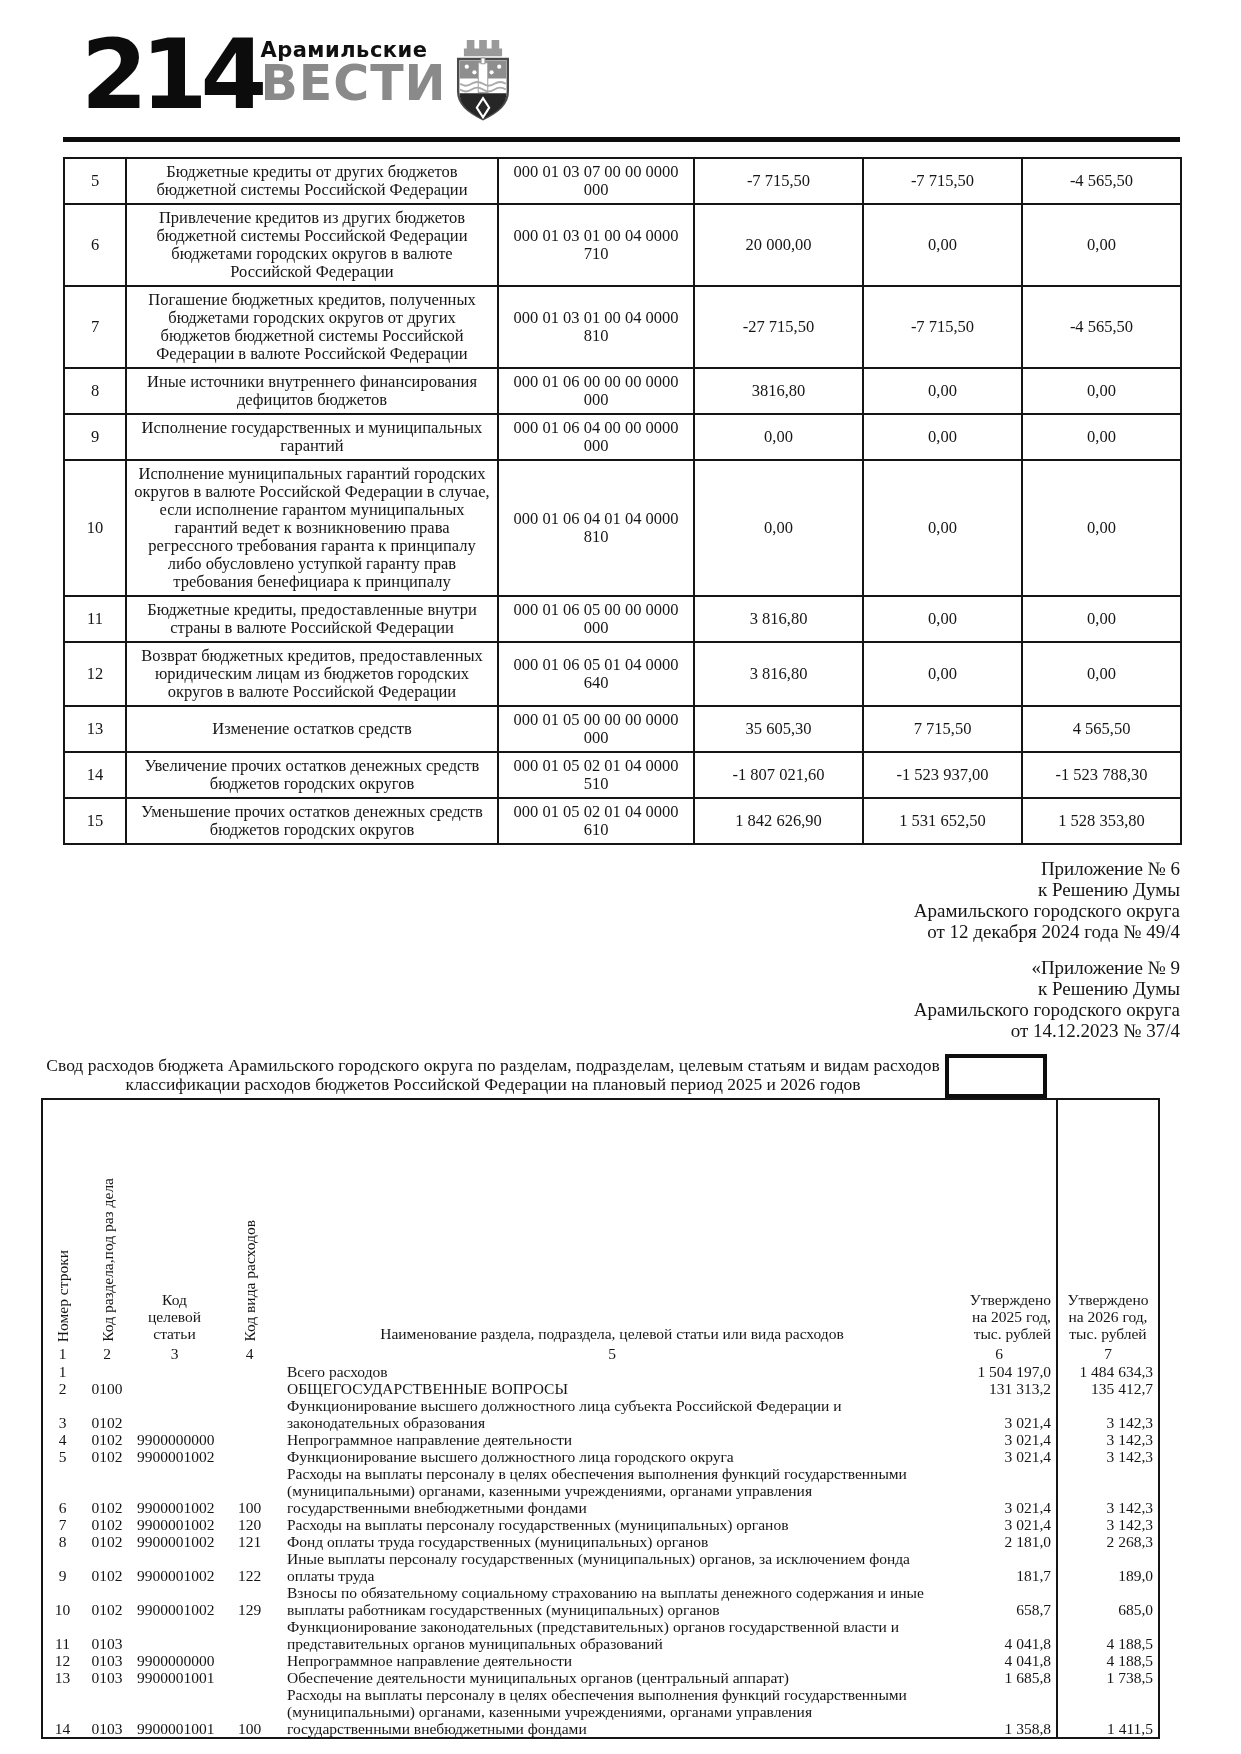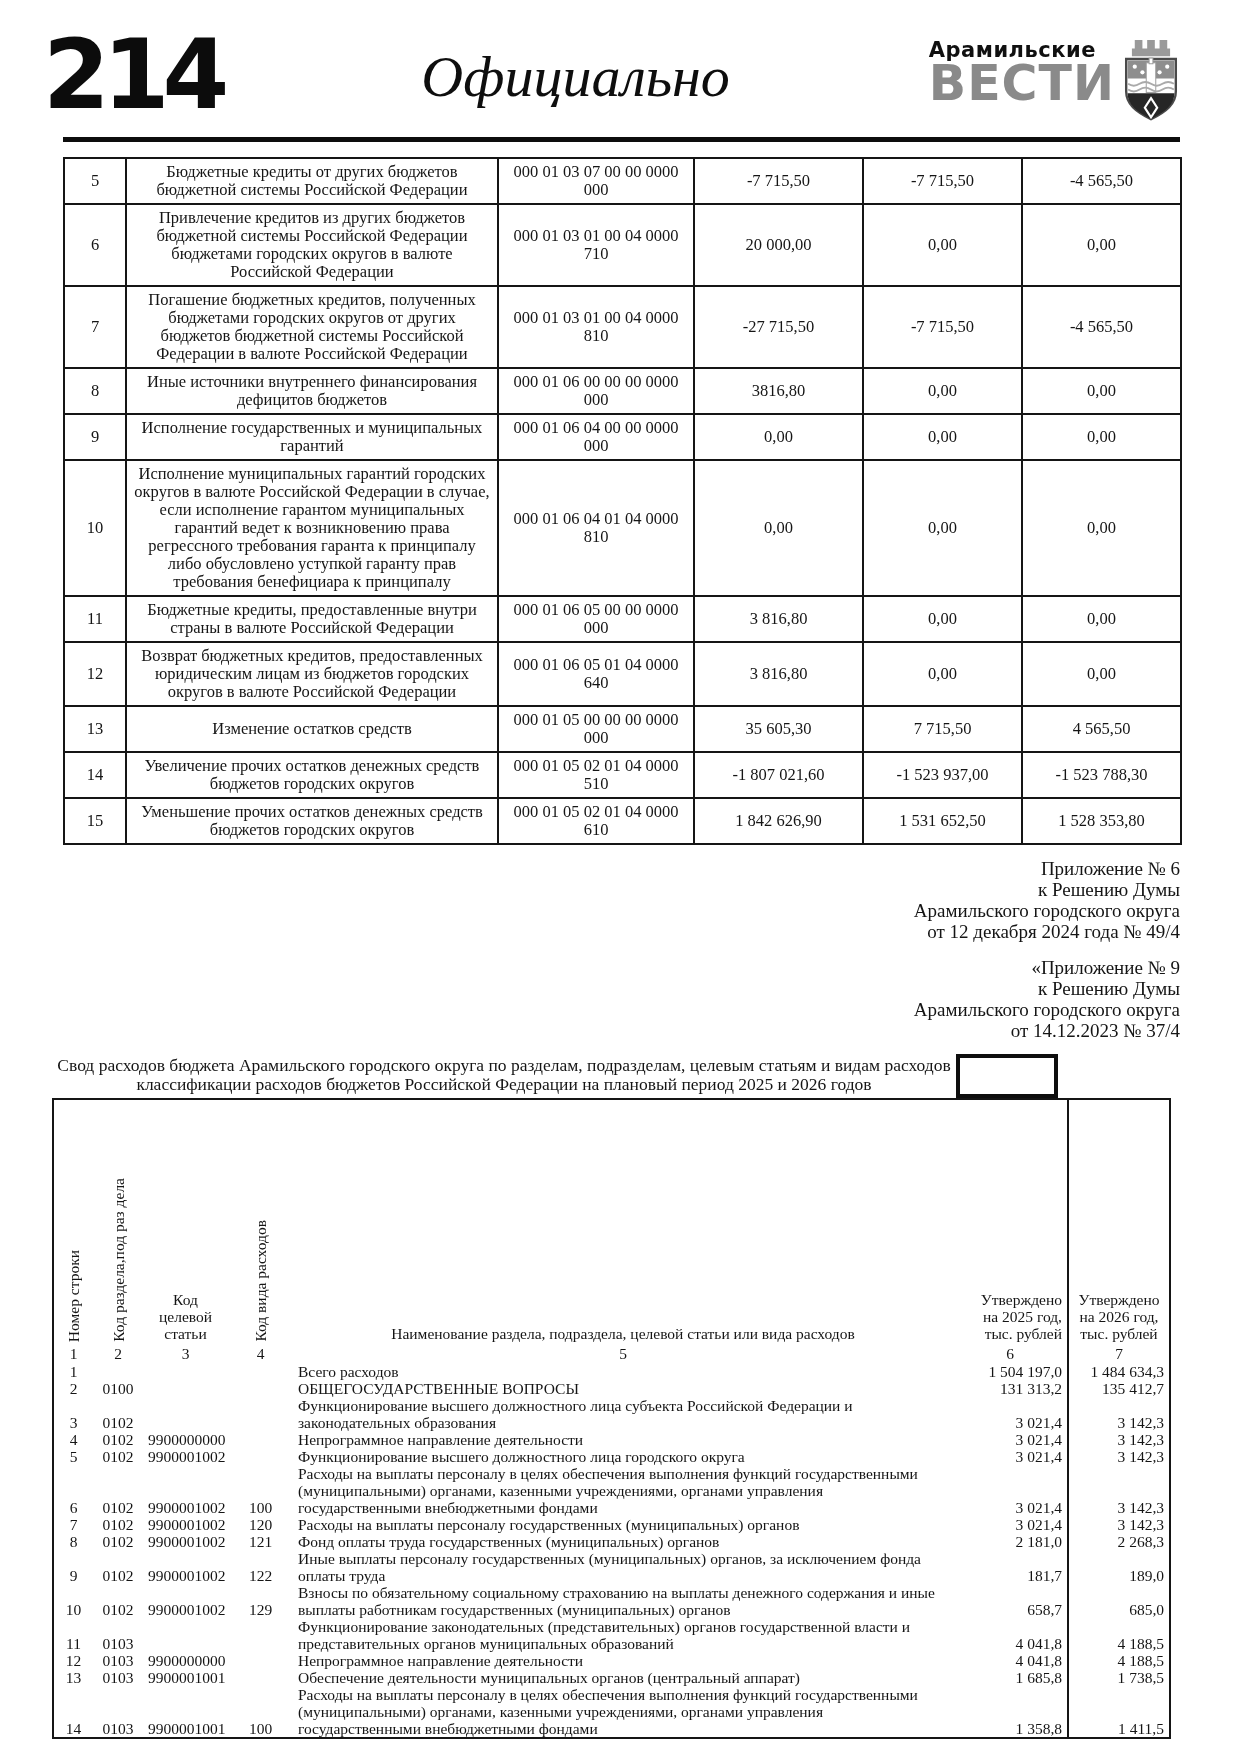--- a/index.html
+++ b/index.html
@@ -1,20 +1,20 @@
 <!DOCTYPE html>
 <html><head>
 <meta charset="utf-8">
 <style>
   html,body{margin:0;padding:0;background:#e8e8e8;}
   .page{width:1241px;height:1754px;background:#ffffff;position:relative;overflow:hidden;
         font-family:"Liberation Serif",serif;color:#151515;margin:0 auto;}
 
   
-  .hdr{display:flex;align-items:flex-start;padding:30px 61px 0 43px;height:100px;}
+  .hdr{display:flex;align-items:flex-start;padding:30px 61px 0 81px;height:100px;}
   .pgnum{font-family:"DejaVu Sans",sans-serif;font-weight:bold;font-size:96px;line-height:0.94;
          letter-spacing:-7px;color:#0c0c0c;}
   .issue{margin-left:18px;margin-top:14px;font-size:28px;line-height:33px;}
   .issue-num{color:#1a1a1a;}
   .issue-date{color:#3e3e3e;}
   .official{flex:1;text-align:center;font-style:italic;font-size:58px;line-height:1.0;
             margin-top:18px;color:#0e0e0e;}
   .brand{display:flex;align-items:flex-start;margin-top:8px;}
   .brand-text{text-align:left;font-family:"DejaVu Sans",sans-serif;font-weight:bold;margin-right:7px;}
   .brand-top{font-size:21px;line-height:24px;color:#101010;letter-spacing:0.5px;}
@@ -25,21 +25,21 @@
   .t1{margin:15px 0 0 63px;width:1117px;border-collapse:collapse;
       font-size:16.5px;line-height:18px;table-layout:fixed;}
   .t1 td{border:2px solid #151515;text-align:center;vertical-align:middle;padding:4px 7px;}
   .c-code{white-space:pre-line;}
 
   
   .appendix{margin:13px 61px 0 0;text-align:right;font-size:19px;line-height:21px;white-space:pre-line;}
   .appendix + .appendix{margin-top:15px;margin-left:32px;}
 
   
-  .t2wrap{margin:13px 0 0 52px;width:1006px;}
+  .t2wrap{margin:13px 0 0 41px;width:1006px;}
   .t2cap{display:flex;align-items:stretch;}
   .t2cap-text{width:1015px;box-sizing:border-box;text-align:center;font-size:17.5px;
               line-height:19px;padding:2px 4px 4px 4px;}
   .t2cap-box{width:102px;box-sizing:border-box;border:4px solid #0e0e0e;flex-shrink:0;}
   .t2{width:1117px;border-collapse:collapse;font-size:15.5px;line-height:17px;
       border:2px solid #151515;table-layout:fixed;}
   .t2 td{padding:0 5px;vertical-align:bottom;}
   .t2 .c7{border-left:2px solid #151515;}
   .hcell{vertical-align:top;height:242px;padding-top:3px;}
   .vwrap{display:flex;justify-content:center;align-items:flex-end;height:212px;}
@@ -51,21 +51,20 @@
   .d-name{}
   .d-money{text-align:right;padding-right:8px;}
 </style>
 </head>
 <body>
 
 <div class="page">
 
   <div class="hdr">
     <div class="pgnum">214</div>
-    <div class="official">Официально</div>
     <div class="brand">
       <div class="brand-text">
         <div class="brand-top">Арамильские</div>
         <div class="brand-bottom">ВЕСТИ</div>
       </div>
       <span>
         <svg width="58" height="84" viewBox="0 0 60 88">
           <path d="M13 2 h8 v10 h-8 z M26 2 h8 v10 h-8 z M39 2 h8 v10 h-8 z" fill="#9a9a9a"></path>
           <path d="M10 11 h40 v8 h-40 z" fill="#9a9a9a"></path>
           <path d="M4 22 h52 v34 c0 13 -10 21 -26 29 c-16 -8 -26 -16 -26 -29 z" fill="#ffffff" stroke="#4a4a4a" stroke-width="2.5"></path>

